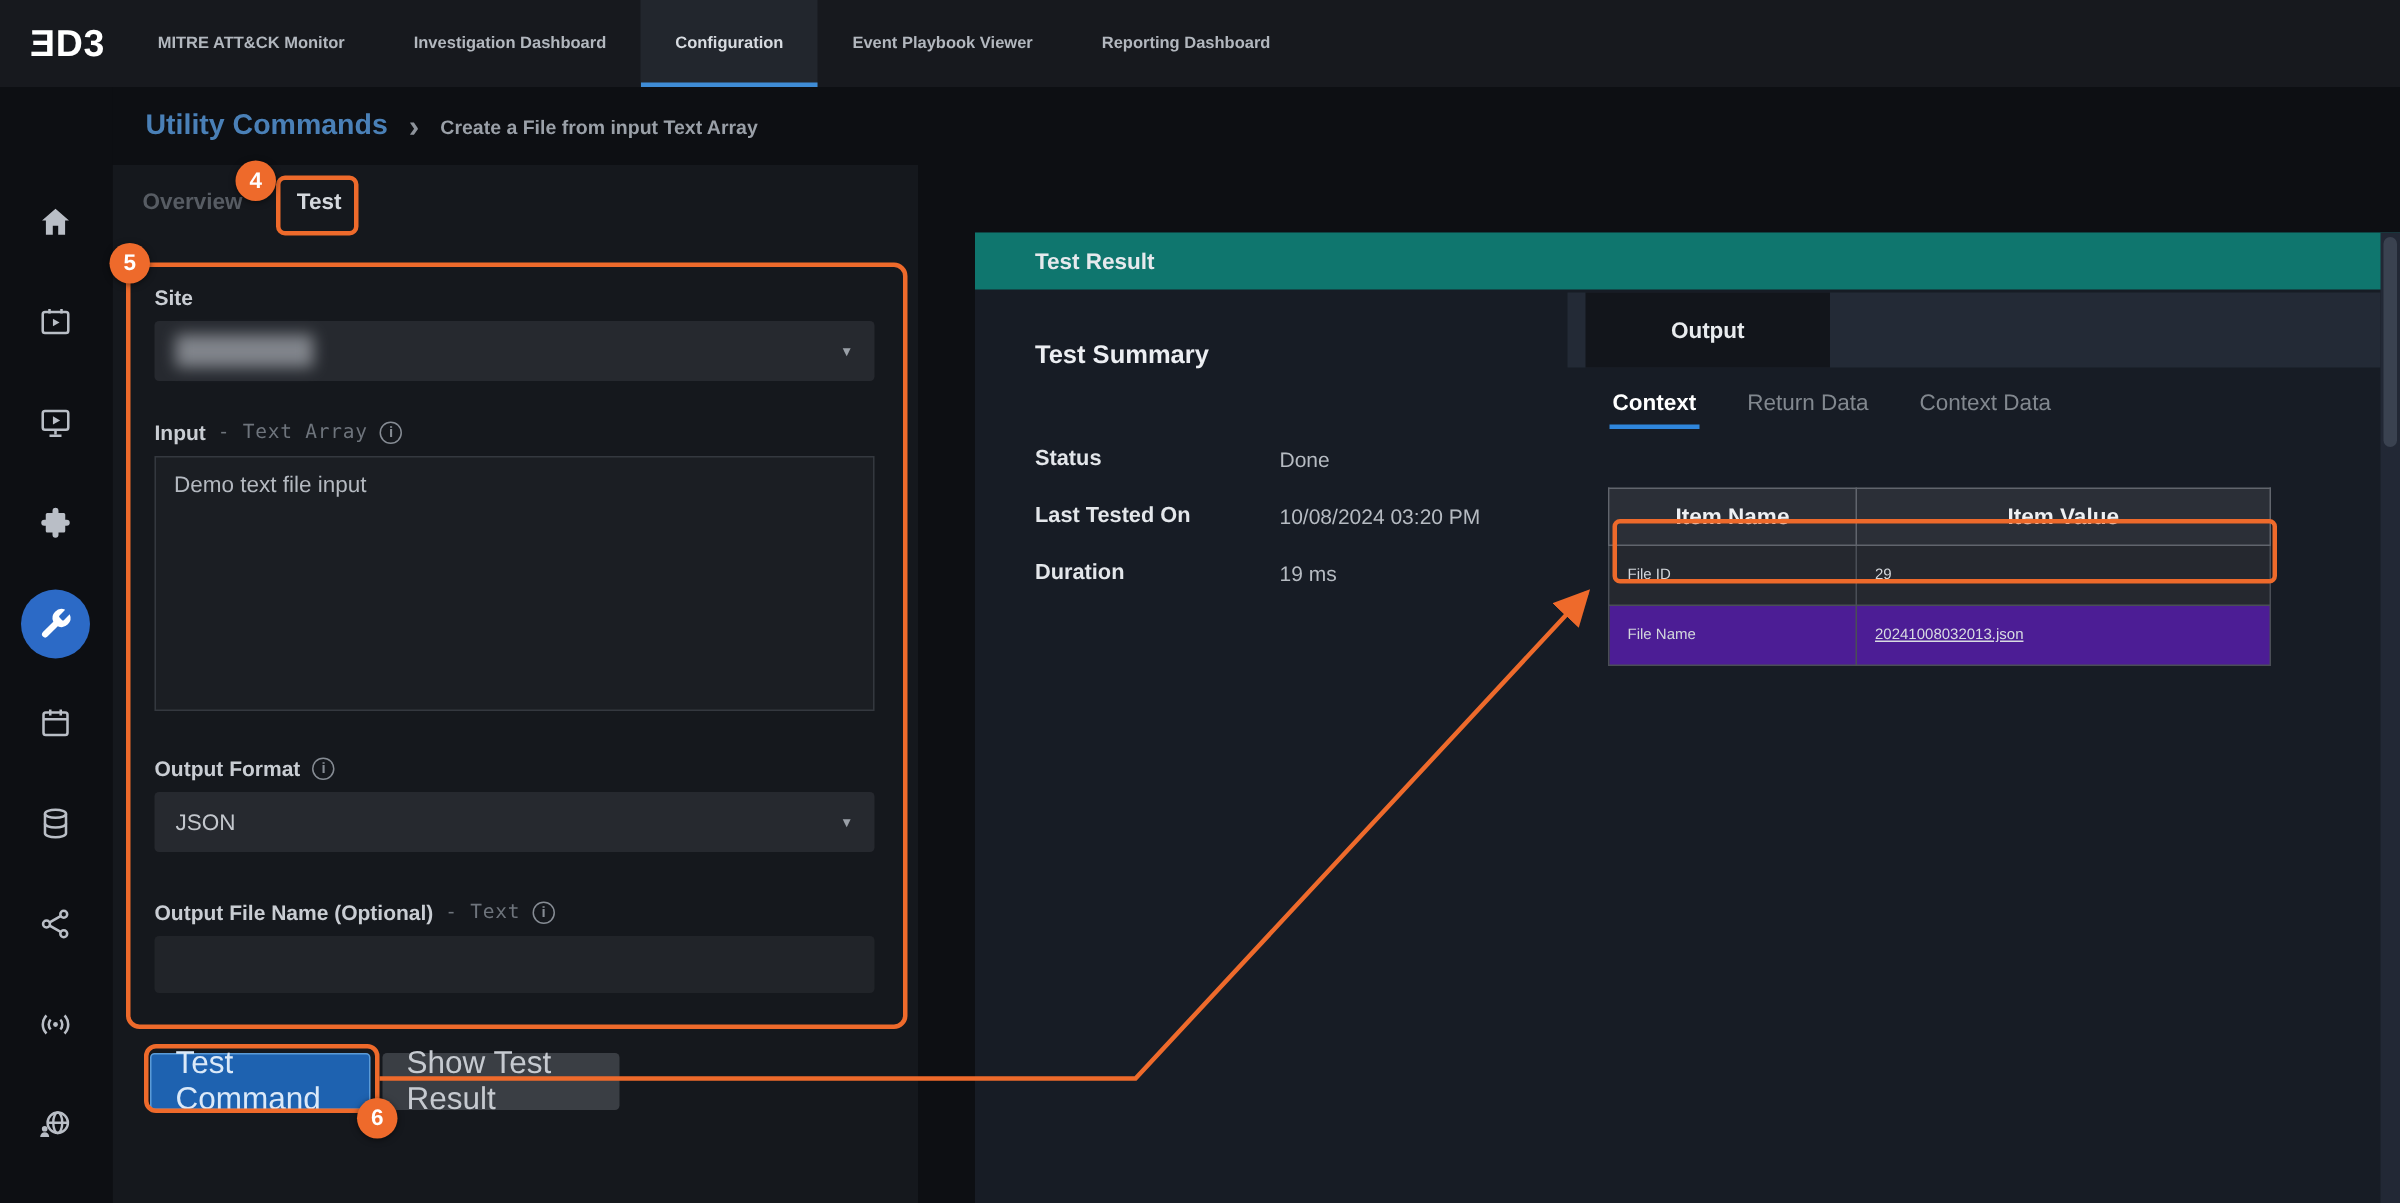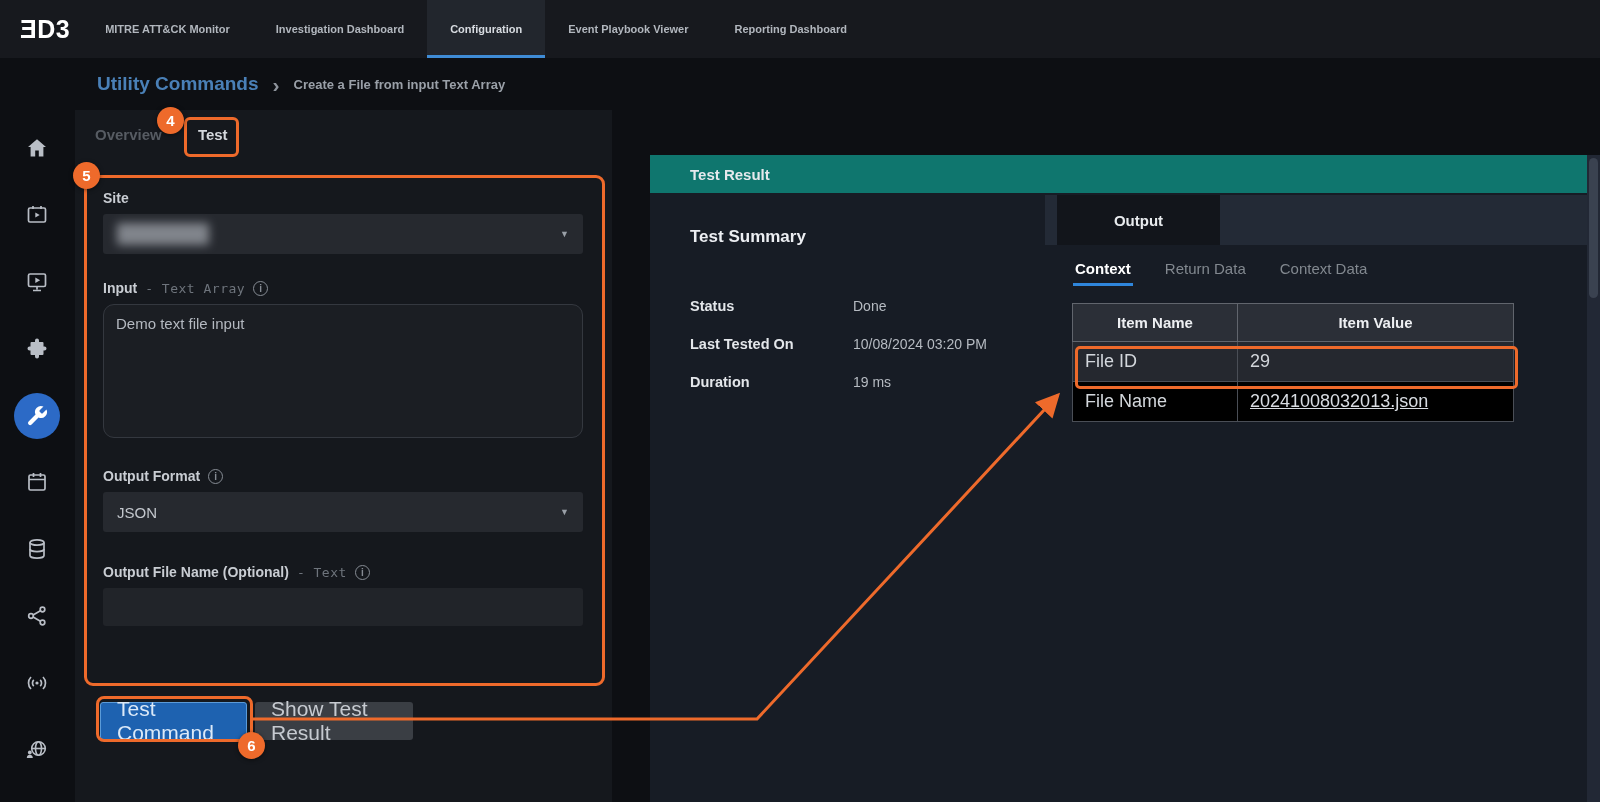--- a/index.html
+++ b/index.html
@@ -33,21 +33,21 @@
   .f-label-row{display:flex;align-items:center;gap:8px;margin-bottom:8px}
   .f-label{font-size:14px;font-weight:700;color:#c9cdd3}
   .f-hint{font-family:"DejaVu Sans Mono",monospace;font-size:13px;color:#6e747c;letter-spacing:.5px}
   .info-i{width:15px;height:15px;border:1.2px solid #868c94;border-radius:50%;color:#868c94;font-size:10px;display:inline-flex;align-items:center;justify-content:center;font-weight:700;cursor:pointer;flex:none}
   .dropdown{height:40px;background:#26292f;border-radius:3px;display:flex;align-items:center;padding:0 14px;position:relative;cursor:pointer;color:#c3c7cd;font-size:15px}
   .dd-chev{position:absolute;right:14px;font-size:9px;color:#9aa0a8}
   .blurred{width:92px;height:22px;background:#8b8f96;filter:blur(5px);opacity:.9;border-radius:2px}
   .group-site{margin-bottom:26px}
   .group-input{margin-bottom:30px}
   .group-format{margin-bottom:32px}
-  .textarea{height:134px;background:#1b1e23;border:1px solid #34383f;border-radius:11px;padding:10px 12px;font-size:15px;color:#b4b9c0;cursor:text}
+  .textarea{height:170px;background:#1b1e23;border:1px solid #34383f;border-radius:0;padding:10px 12px;font-size:15px;color:#b4b9c0;cursor:text}
   .text-input{height:38px;background:#212429;border-radius:3px;cursor:text}
   .btn-row{position:absolute;left:25px;top:592px;display:flex;gap:8px}
   .btn{height:38px;display:flex;align-items:center;justify-content:center;border-radius:3px;font-size:21px;cursor:pointer;padding:4px 16px}
   .btn-primary{width:147px;background:#1e62b0;border:1px solid #5b9bd8;color:#dbe9f8}
   .btn-secondary{width:158px;background:#3a3e44;color:#c6cad0}
 
   
   .result-panel{position:absolute;left:650px;top:155px;right:0;bottom:0;background:#171c25;z-index:3}
   .result-header{height:38px;background:#0f766e;display:flex;align-items:center;padding-left:40px;font-size:15px;font-weight:600;color:#e6e9ed}
   .summary{position:absolute;left:40px;top:72px;width:330px}
@@ -56,27 +56,27 @@
   .sum-row{display:flex;margin-bottom:16px;line-height:22px}
   .sum-label{width:163px;font-size:14.5px;font-weight:700;color:#e3e6ea}
   .sum-value{font-size:14px;color:#b6bbc2}
   .output-area{position:absolute;left:395px;top:40px;right:13px;bottom:0}
   .tab-strip{height:50px;background:#232a36;display:flex}
   .output-tab{margin-left:12px;width:163px;background:#12151b;display:flex;align-items:center;justify-content:center;font-size:15px;font-weight:700;color:#e8ebee;cursor:pointer}
   .subtabs{height:46px;display:flex;align-items:center;padding-left:30px;gap:34px}
   .subtab{font-size:15px;color:#82888f;cursor:pointer;position:relative}
   .subtab.active{color:#fff;font-weight:600}
   .subtab.active::after{content:"";position:absolute;left:-2px;right:-2px;bottom:-9px;height:3px;background:#2f86dc}
-  .result-table{margin:12px 0 0 27px;border-collapse:collapse}
+  .result-table{margin:34px 0 0 27px;border-collapse:collapse}
   .result-table th{height:38px;background:#2b2f37;border:1px solid #61656d;font-size:15px;color:#edeff2;font-weight:700;text-align:center}
-  .result-table td{height:40px;border:1px solid #4a4e56;font-size:18px;color:#d3d7dc;padding-left:12px}
+  .result-table td{height:40px;border:1px solid #4a4e56;font-size:10px;color:#d3d7dc;padding-left:12px}
   .col-name{width:165px}
   .col-value{width:276px}
   .row-0 td{background:#25282f}
-  .row-1 td{background:#000000}
+  .row-1 td{background:#4c1d95}
   .file-link{color:#d8dce2;text-decoration:underline;cursor:pointer}
   .right-scroll{position:absolute;right:0;top:0;width:13px;bottom:0;background:#222835;cursor:pointer}
   .scroll-thumb{margin:3px 2px;height:140px;background:#3a4250;border-radius:6px}
 
   
   .overlay{position:absolute;inset:0;z-index:50;pointer-events:none}
   .obox{position:absolute;border:3px solid #ee6a2b;border-radius:7px}
   .badge{position:absolute;width:27px;height:27px;border-radius:50%;background:#ee6a2b;color:#fff;font-size:15px;font-weight:700;display:flex;align-items:center;justify-content:center;box-shadow:0 1px 4px rgba(0,0,0,.5)}
   .arrow-svg{position:absolute;left:0;top:0}
 </style>

